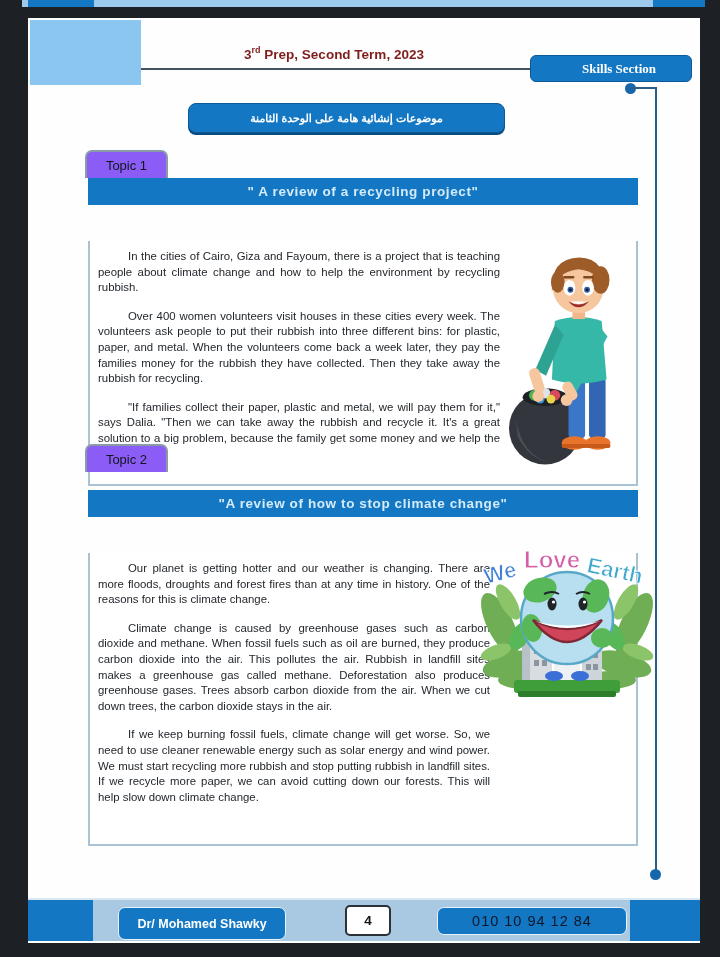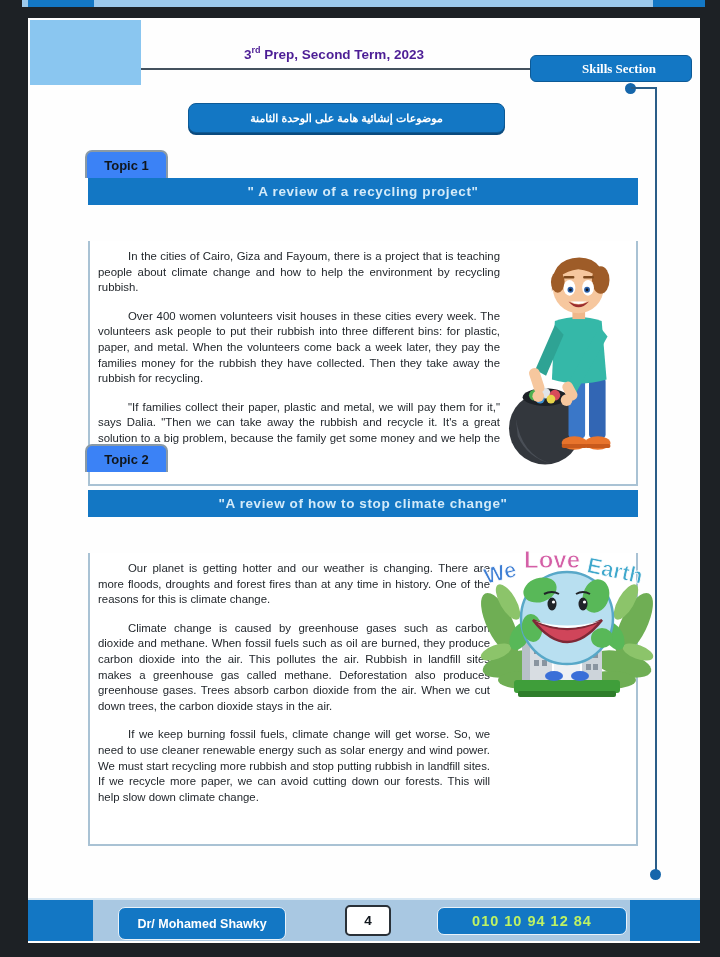--- a/index.html
+++ b/index.html
@@ -14,21 +14,21 @@
   .top-strip { position: absolute; left: 22px; top: 0; width: 683px; height: 7px; background: #9cc9ec; }
   .top-strip .end-l { position: absolute; left: 6px; top: 0; width: 66px; height: 7px; background: #1377c4; }
   .top-strip .end-r { position: absolute; right: 0; top: 0; width: 52px; height: 7px; background: #1377c4; }
 
   .page { position: absolute; left: 28px; top: 18px; width: 672px; height: 925px; background: #fefefe; }
 
   .corner-rect { position: absolute; left: 2px; top: 2px; width: 111px; height: 65px; background: #8ac6f0; }
 
   .header-title {
     position: absolute; left: 150px; top: 27px; width: 312px;
-    text-align: center; font-weight: bold; font-size: 13.5px; color: #4c1d95;
+    text-align: center; font-weight: bold; font-size: 13.5px; color: #7f1d1d;
   }
   .header-title sup { font-size: 9px; }
   .header-underline { position: absolute; left: 113px; top: 50px; width: 390px; height: 2px; background: #44525e; }
 
   .skills-badge {
     position: absolute; left: 502px; top: 37px; width: 162px; height: 27px;
     background: #1377c4; border: 1px solid #0d5a96; border-radius: 6px;
     color: #ffffff; font-family: "Liberation Serif", serif; font-weight: bold; font-size: 13px;
     display: flex; align-items: center; justify-content: center; padding-left: 16px;
   }
@@ -42,24 +42,24 @@
   .banner-ar {
     position: absolute; left: 160px; top: 85px; width: 317px; height: 30px;
     background: #1377c4; border: 1px solid #0d5a96; border-radius: 8px;
     box-shadow: 0 2px 0 #0a4a7e;
     color: #ffffff; font-weight: bold; font-size: 11px;
     display: flex; align-items: center; justify-content: center; direction: rtl;
   }
 
   .topic-tab {
     position: absolute; left: 57px; width: 83px; height: 28px;
-    background: #3b82f6; border: 2px solid #8a9aa6; border-bottom: none;
+    background: #8b5cf6; border: 2px solid #8a9aa6; border-bottom: none;
     border-radius: 7px 7px 0 0; z-index: 3;
     display: flex; align-items: center; justify-content: center;
-    font-weight: bold; font-size: 13px; color: #10161c;
+    font-weight: normal; font-size: 13px; color: #10161c;
   }
   .tab1 { top: 132px; }
   .tab2 { top: 426px; }
 
   .topic-heading {
     position: absolute; left: 60px; width: 550px; height: 27px;
     background: #1377c4; color: #d4ebf9;
     font-weight: bold; font-size: 13.5px; letter-spacing: 0.6px;
     display: flex; align-items: center; justify-content: center;
   }
@@ -100,21 +100,21 @@
   }
   .footer-page {
     position: absolute; left: 317px; top: 5px; width: 46px; height: 31px;
     background: #ffffff; border: 2px solid #2a3138; border-radius: 5px;
     color: #10161c; font-weight: bold; font-size: 13.5px;
     display: flex; align-items: center; justify-content: center;
   }
   .footer-phone {
     position: absolute; left: 409px; top: 7px; width: 190px; height: 28px;
     background: #1377c4; border: 1px solid #e8f2fa; border-radius: 7px;
-    color: #bef264; font-weight: bold; font-size: 14.5px; letter-spacing: 1px;
+    color: #0f172a; font-weight: normal; font-size: 14.5px; letter-spacing: 1px;
     display: flex; align-items: center; justify-content: center;
   }
 </style>
 </head>
 <body>
 
 <div class="top-strip">
   <div class="end-l"></div>
   <div class="end-r"></div>
 </div>

